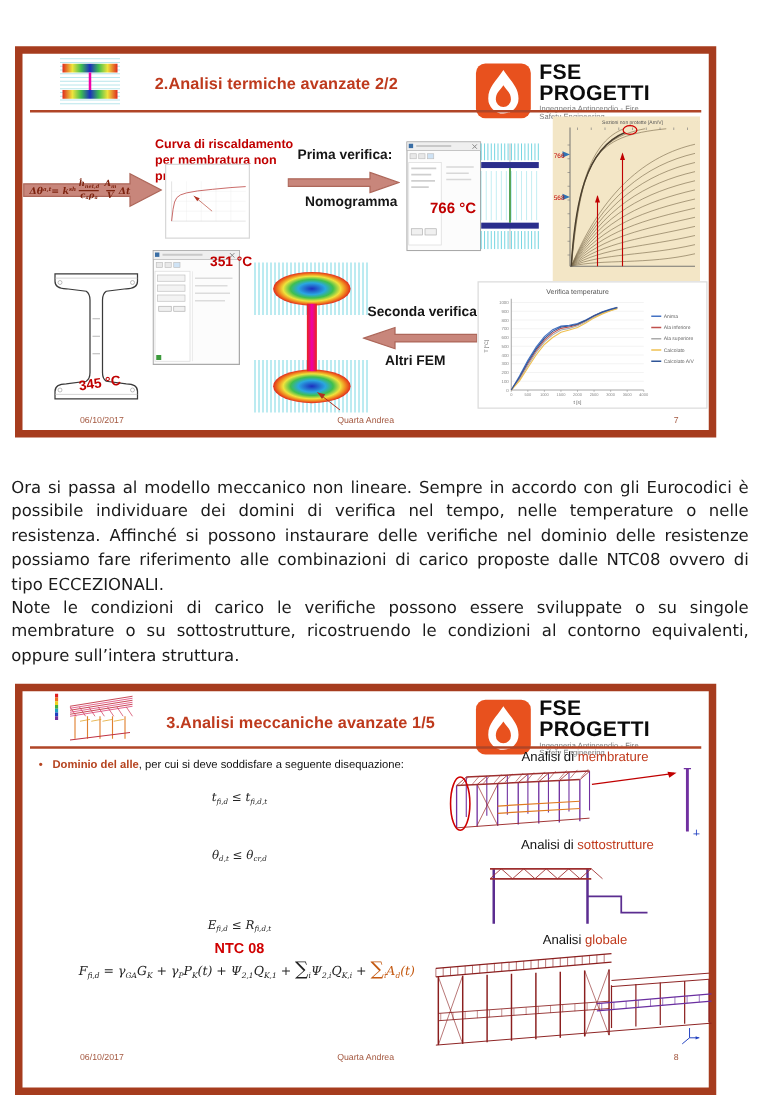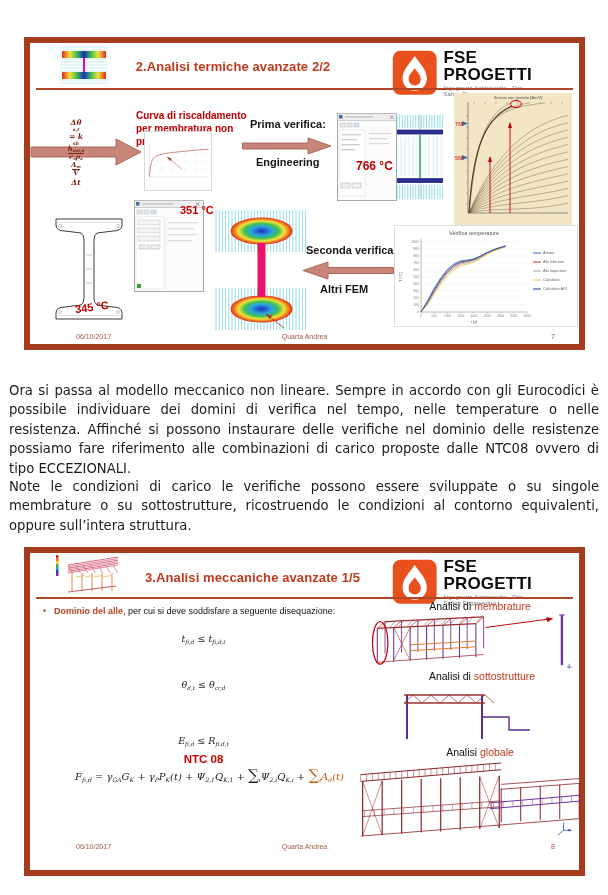--- a/index.html
+++ b/index.html
@@ -1,31 +1,31 @@
 <!DOCTYPE html>
 <html><head>
 <meta charset="utf-8">
 <style>
   html,body{margin:0;padding:0;background:#fff;}
   .page{position:relative;width:608px;height:895px;background:#fff;overflow:hidden;font-family:"Liberation Sans",sans-serif;}
   .abs{position:absolute;}
-  .slide{position:absolute;left:24px;width:549px;background:#fff;border:6px solid #A63C1E;}
+  .slide{position:absolute;left:12px;width:549px;background:#fff;border:6px solid #A63C1E;}
   #slide1{top:37px;height:301px;}
   #slide2{top:547px;height:317px;}
   .slide-title{font-weight:bold;font-size:13px;color:#BE3A1D;text-align:center;letter-spacing:.1px;}
   .hdr-line{position:absolute;left:6px;right:6px;height:2px;background:#B04527;}
   .logo{display:flex;gap:6px;align-items:center;}
   .logo-text{display:flex;flex-direction:column;}
   .brand{font-weight:800;font-size:17px;letter-spacing:.2px;color:#0b0b0b;line-height:1;}
   .tagline{font-size:6px;color:#777;margin-top:2px;letter-spacing:.1px;}
   .cap-red{color:#C00000;font-weight:bold;font-size:10px;text-align:left;line-height:1.3;}
   .chk-label{font-weight:bold;font-size:11px;color:#161616;}
   .t12{font-size:12px;margin-top:42px;} .t11{font-size:11px;}
   .blockarrow path{fill:#C8867B;stroke:#AD675A;stroke-width:1;}
-  .fml{font-family:"DejaVu Serif",serif;font-style:italic;color:#222;flex-direction:column;}
+  .fml{font-family:"DejaVu Serif",serif;font-style:italic;color:#222;}
   .fml .sub{font-size:.6em;vertical-align:-0.35em;}
   .fml .big{font-size:1.5em;font-style:normal;line-height:.8;}
   .fml .frac{display:inline-flex;flex-direction:column;align-items:center;vertical-align:middle;margin:0 2px;line-height:1.05;font-size:.9em;}
   .fml .frac .den{border-top:.8px solid currentColor;padding:0 1px;}
   .fml .fred{color:#C45911;}
   .af{position:absolute;inset:0;display:flex;align-items:center;justify-content:center;padding-right:20px;font-weight:bold;color:#7E2410;font-size:7.5px;}
   .footer-item{font-size:7px;color:#A3573F;}
   .para{position:absolute;left:9px;width:590px;font-size:13.2px;line-height:19.4px;color:#1b1b1b;text-align:justify;font-family:"DejaVu Sans",sans-serif;}
   .bullets{position:absolute;left:10px;width:327px;}
   .bullet{position:absolute;padding-left:14px;font-size:9px;line-height:12.4px;color:#111;text-align:justify;width:313px;}
@@ -138,21 +138,21 @@
         <line x1="7" y1="57" x2="104" y2="57" stroke="#CCC" stroke-width="0.7"></line>
         <polyline points="7.0,57.0 8.9,41.4 10.9,32.0 13.8,26.3 18.6,22.7 26.4,20.1 40.9,17.5 60.4,15.4 84.6,13.1 104.0,11.8" fill="none" stroke="#C0504D" stroke-width="1.1"></polyline>
         <line x1="36" y1="24" x2="60" y2="44" stroke="#B03020" stroke-width="0.8"></line>
         <polygon points="36,24 43.8,27.2 40.6,31" fill="#B03020"></polygon>
       </svg>
 
     <div class="abs chk-label" style="left:220px;top:75px">Prima verifica:</div>
     <svg class="abs blockarrow" style="left:212px;top:94px" width="90" height="18" viewBox="0 0 90 18">
       <path d="M0.5,6 H66 V1 L89,9 L66,17 V12 H0.5 Z"></path>
     </svg>
-    <div class="abs chk-label" style="left:226px;top:113px">Engineering</div>
+    <div class="abs chk-label" style="left:226px;top:113px">Nomogramma</div>
 
     <svg class="abs" style="left:307px;top:70px" width="60" height="88" viewBox="0 0 60 88">
       <rect x="0.5" y="0.5" width="59" height="87" fill="#FCFCFC" stroke="#A9A9A9"></rect>
       <rect x="0.5" y="0.5" width="59" height="7" fill="#EFEFEF" stroke="#A9A9A9" stroke-width="0.5"></rect>
       <rect x="2" y="2" width="3.5" height="3.5" fill="#3A6EA5"></rect>
       <rect x="8" y="3" width="28" height="1.6" fill="#C9C9C9"></rect>
       <line x1="53" y1="2.5" x2="56.5" y2="6" stroke="#888" stroke-width="0.8"></line>
       <line x1="56.5" y1="2.5" x2="53" y2="6" stroke="#888" stroke-width="0.8"></line>
       <rect x="3" y="10" width="5" height="4" fill="#E8E8E8" stroke="#BBB" stroke-width="0.5"></rect>
       <rect x="10" y="10" width="5" height="4" fill="#E8E8E8" stroke="#BBB" stroke-width="0.5"></rect>

